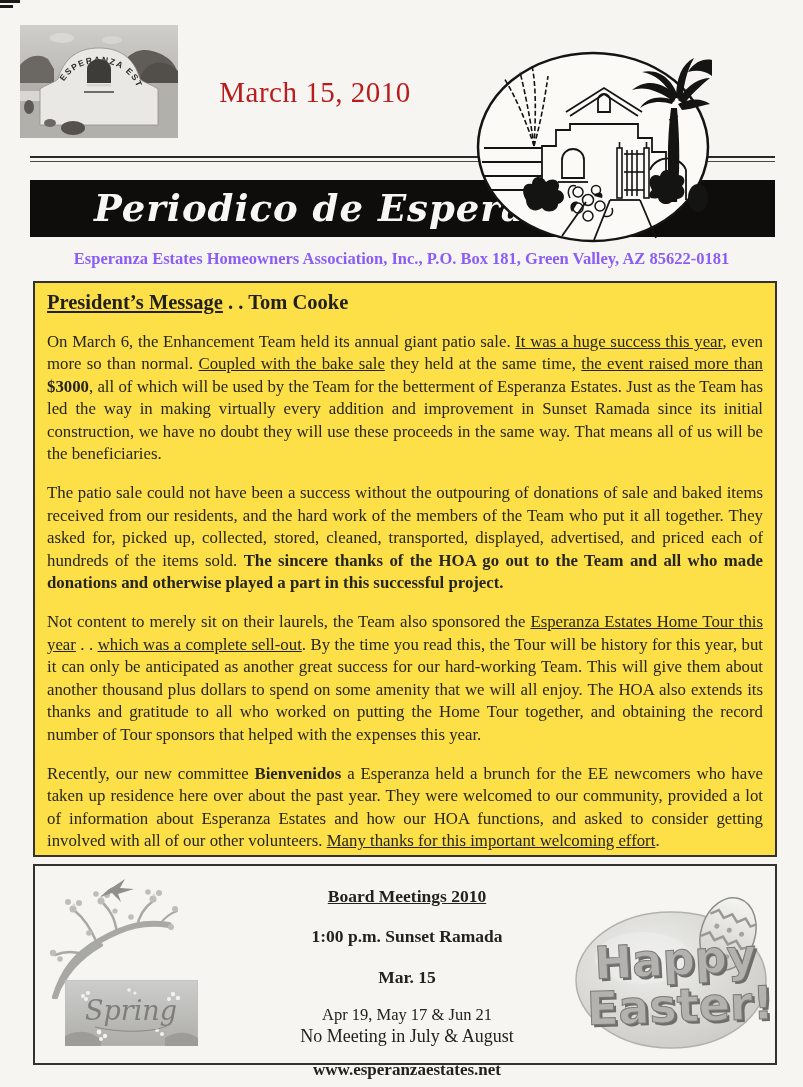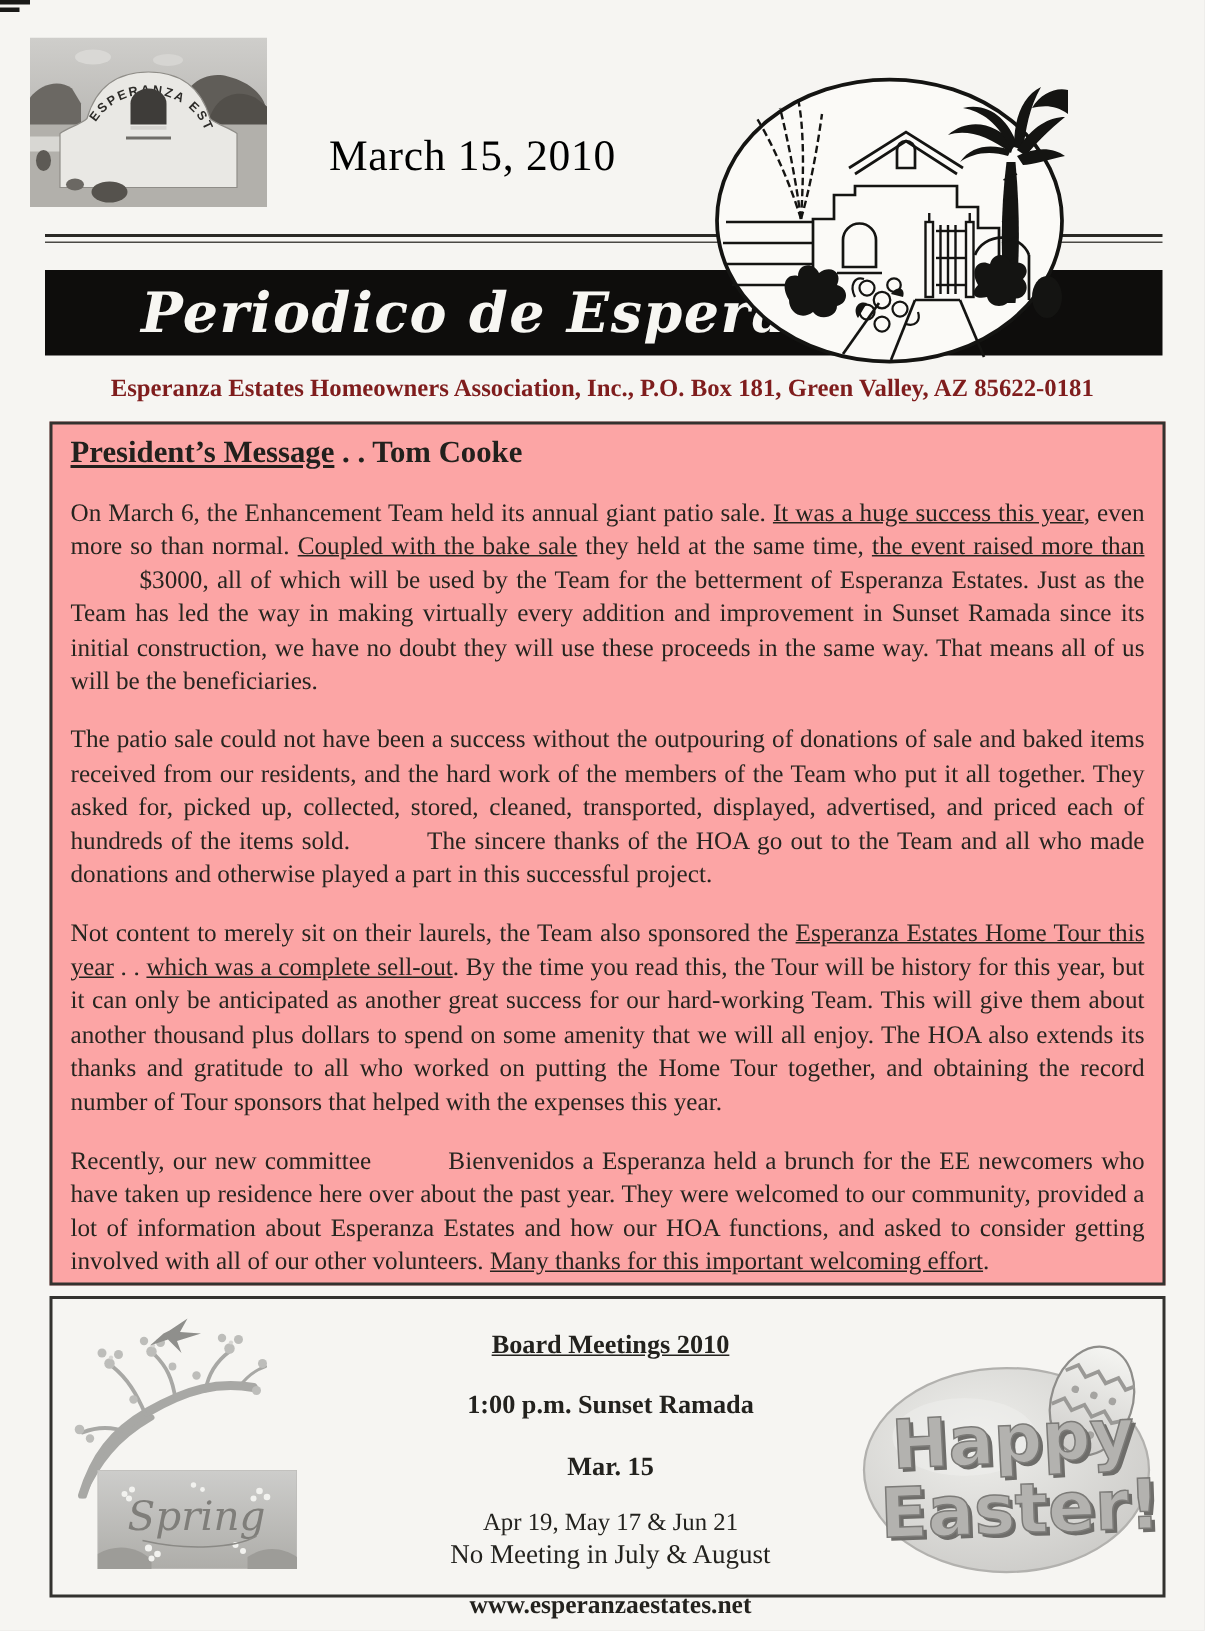--- a/index.html
+++ b/index.html
@@ -7,38 +7,38 @@
     position:relative;width:803px;height:1087px;margin:0 auto;
     background:#f6f5f2;overflow:hidden;
     font-family:"Liberation Serif", serif;color:#1d1c1a;
   }
   .abs{position:absolute;}
   
   .scan-artifact{left:0;top:1;width:20px;height:12px;}
   .scan-artifact div{background:#1a1a18;height:3px;margin-bottom:2px;}
   .entrance-photo{left:20px;top:25px;width:158px;height:113px;}
   .issue-date{left:195px;top:76px;width:240px;text-align:center;
-    font-size:29px;letter-spacing:.5px;color:#000000;margin-top:12px;}
+    font-size:29px;letter-spacing:.5px;color:#b91c1c;}
   .rule1{left:30px;top:156px;width:745px;height:2px;background:#2a2926;}
   .rule2{left:30px;top:161px;width:745px;height:1px;background:#4a4945;}
   .banner{left:30px;top:180px;width:745px;height:57px;background:#0e0d0c;}
   .banner-text{display:block;margin-left:64px;line-height:56px;
     font-family:"DejaVu Serif", serif;font-style:italic;font-weight:bold;
     font-size:37px;color:#f7f6f2;letter-spacing:1px;white-space:nowrap;}
   .emblem{left:474px;top:50px;width:238px;height:196px;z-index:5;}
   .address{left:0;right:0;top:249px;text-align:center;font-weight:bold;
-    font-size:16.5px;color:#7f1d1d;}
+    font-size:16.5px;color:#8b5cf6;}
   
   .message-box{left:33px;top:281px;width:716px;height:556px;
-    border:2px solid #33322f;padding:8px 12px;background:#fca5a5;}
+    border:2px solid #33322f;padding:8px 12px;background:#fde047;}
   .msg-heading{margin:0;font-size:20.5px;font-weight:bold;color:#22211d;}
   .body-par{margin:17px 0 0 0;font-size:16.8px;line-height:22.4px;
     text-align:justify;color:#26251f;}
   .u{text-decoration:underline;}
-  .seg-b{font-weight:normal;margin-left:46px;}
+  .seg-b{font-weight:bold;}
   .seg-u{text-decoration:underline;margin-top:12px;}
   
   .footer-box{left:33px;top:864px;width:740px;height:197px;
     border:2px solid #33322f;background:#f6f5f2;}
   .spring-tree{position:absolute;left:6px;top:5px;width:138px;height:128px;}
   .spring-card{position:absolute;left:30px;top:114px;width:133px;height:70px;}
   .board-col{position:absolute;left:207px;top:0;width:330px;text-align:center;color:#23221e;}
   .board-title{margin-top:20px;font-size:17.5px;font-weight:bold;text-decoration:underline;}
   .board-time{margin-top:19px;font-size:17.5px;font-weight:bold;}
   .board-date{margin-top:20px;font-size:17.5px;font-weight:bold;}

